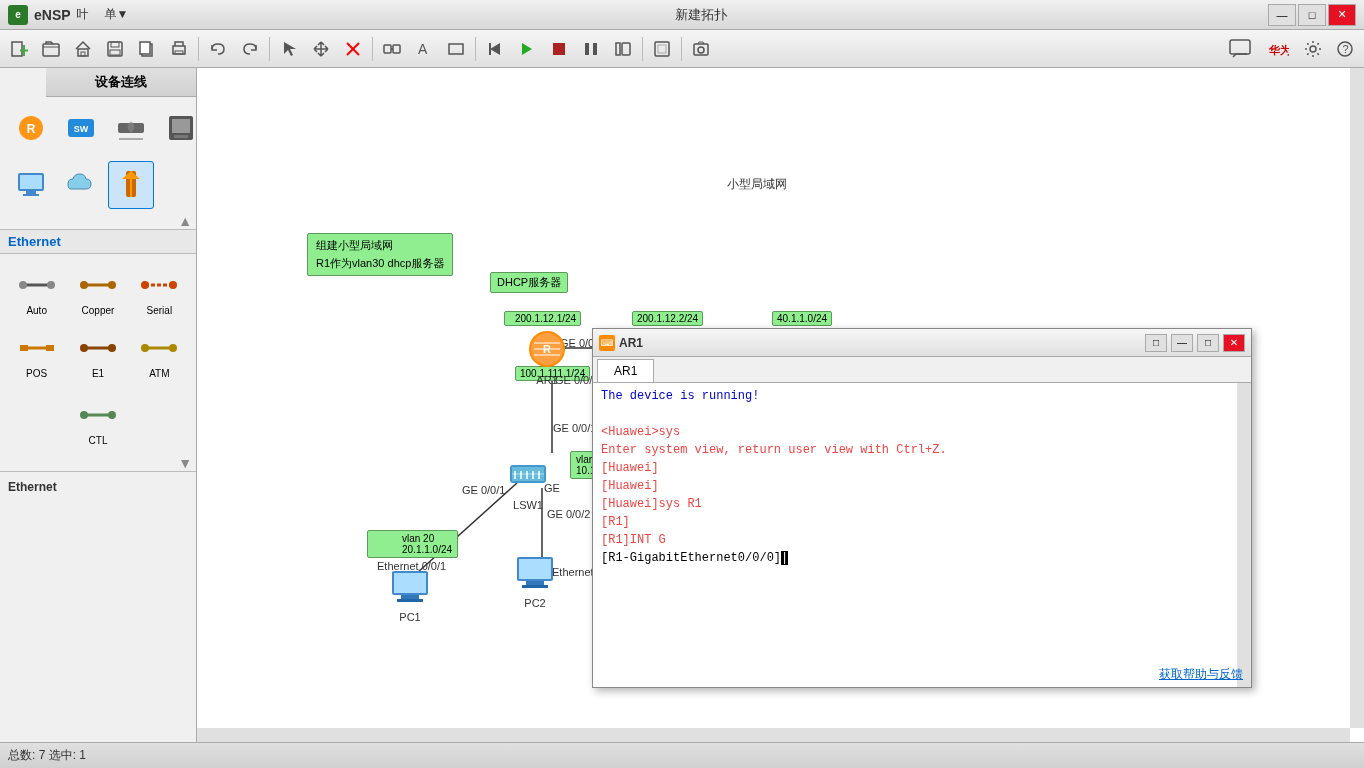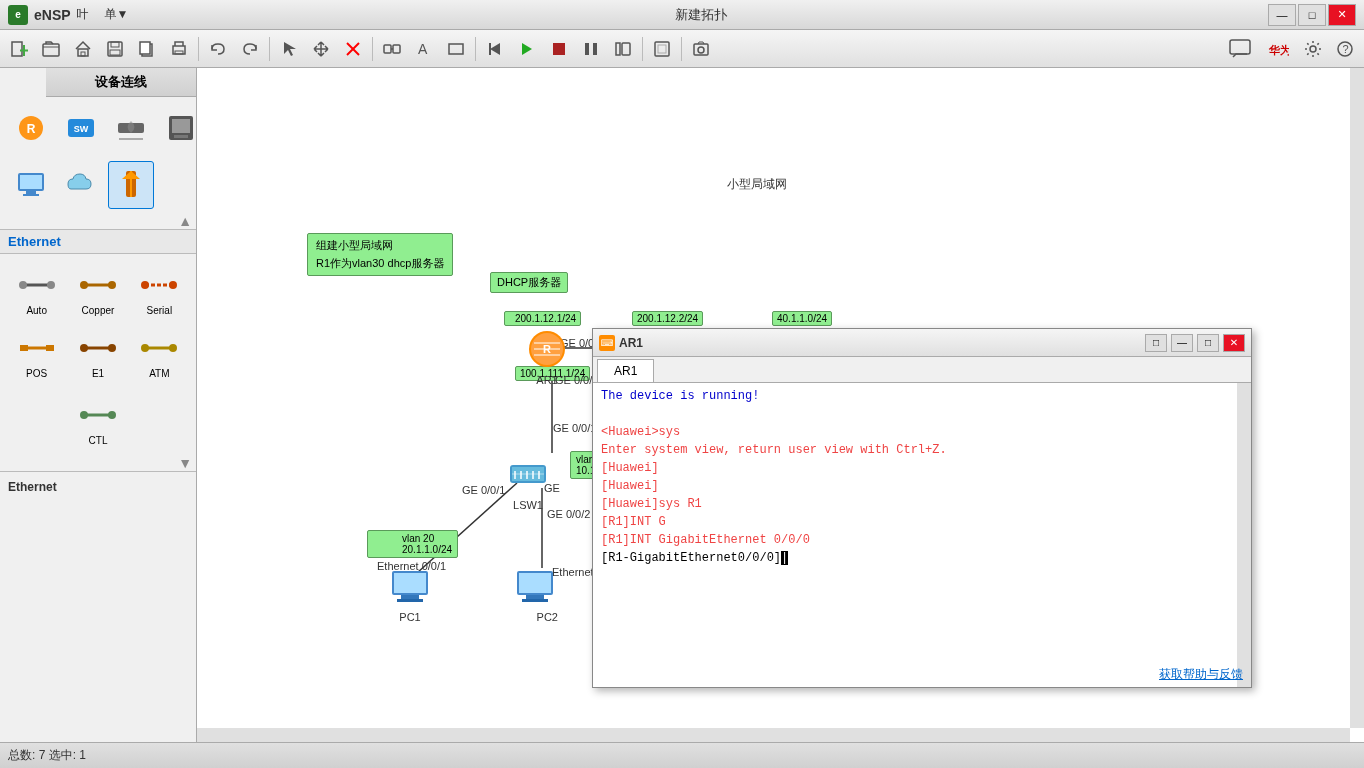--- a/index.html
+++ b/index.html
@@ -783,21 +783,21 @@
         <svg width="46" height="46" viewBox="0 0 46 46">
           <rect x="5" y="8" width="36" height="24" rx="2" fill="#4488cc"></rect>
           <rect x="7" y="10" width="32" height="20" fill="#aaddff"></rect>
           <rect x="14" y="32" width="18" height="4" fill="#3377bb"></rect>
           <rect x="10" y="36" width="26" height="3" fill="#2266aa"></rect>
         </svg>
       </div>
       <div class="topo-node-label">PC1</div>
     </div>
 
-    <div class="topo-node" style="left:315px;top:495px;align-items:flex-end;">
+    <div class="topo-node" style="left:315px;top:481px;">
       <div class="topo-node-icon">
         <svg width="46" height="46" viewBox="0 0 46 46">
           <rect x="5" y="8" width="36" height="24" rx="2" fill="#4488cc"></rect>
           <rect x="7" y="10" width="32" height="20" fill="#aaddff"></rect>
           <rect x="14" y="32" width="18" height="4" fill="#3377bb"></rect>
           <rect x="10" y="36" width="26" height="3" fill="#2266aa"></rect>
         </svg>
       </div>
       <div class="topo-node-label">PC2</div>
     </div>
@@ -819,22 +819,22 @@
         <div class="term-tab active">AR1</div>
       </div>
       <div id="terminal-content">
         <div class="info-line">The device is running!</div>
         <div class="cmd-line">&nbsp;</div>
         <div class="cmd-line">&lt;Huawei&gt;sys</div>
         <div class="cmd-line">Enter system view, return user view with Ctrl+Z.</div>
         <div class="cmd-line">[Huawei]</div>
         <div class="cmd-line">[Huawei]</div>
         <div class="cmd-line">[Huawei]sys R1</div>
+        <div class="cmd-line">[R1]</div>
         <div class="cmd-line">[R1]INT G</div>
-        <div class="cmd-line">[R1]INT GigabitEthernet 0/0/0</div>
         <div class="current-line">[R1-GigabitEthernet0/0/0]<span style="background:#000;color:white;">|</span></div>
       </div>
 
       <div style="position:absolute;right:0;top:54px;bottom:0;width:14px;background:#e0e0e0;"></div>
 
       <div id="get-help">获取帮助与反馈</div>
     </div>
 
   </div>
 

